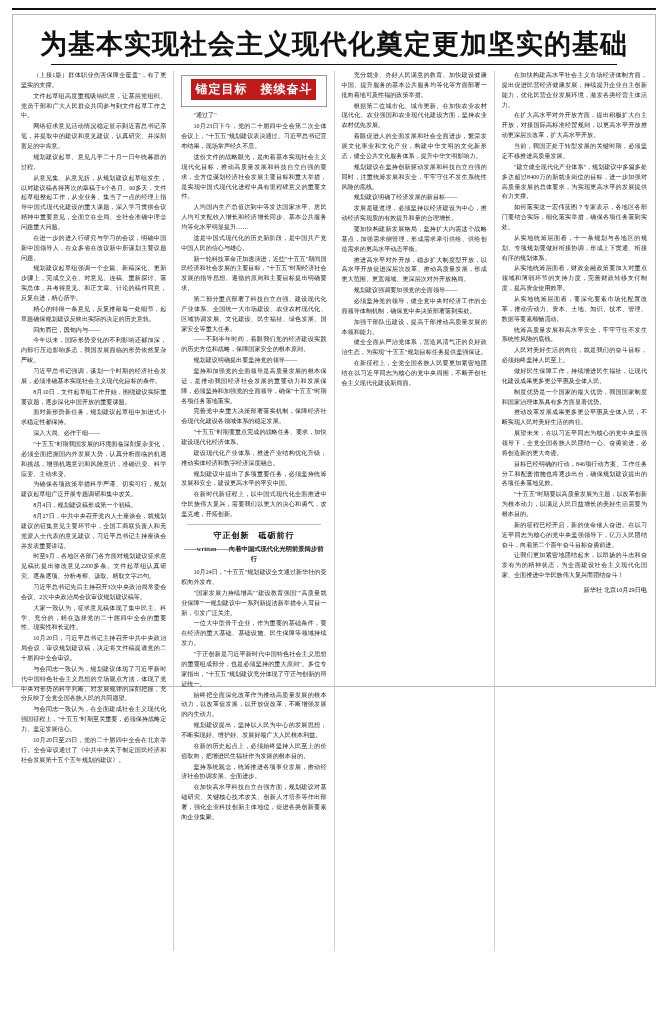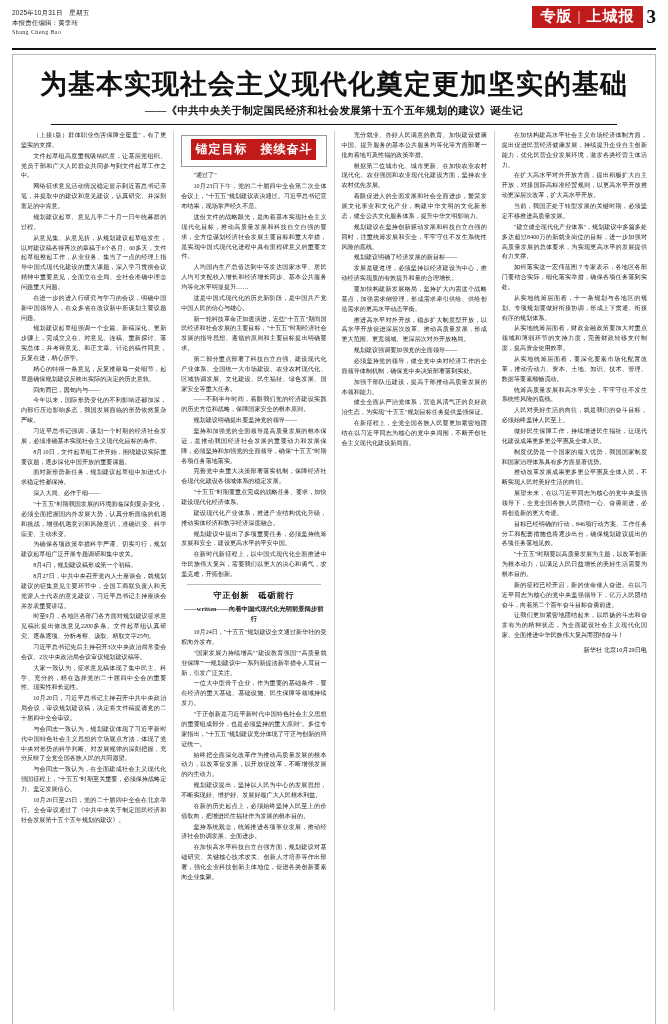--- a/index.html
+++ b/index.html
@@ -83,21 +83,21 @@
   .rule-top {
     border-top: 2px solid #111;
     margin-top: 2px;
   }
 
   
   .frame {
     border: 1px solid #b8b8b8;
     margin-top: 4px;
     padding: 6px 8px 6px 8px;
-    height: 999px;
+    height: 673px;
     box-sizing: border-box;
     position: relative;
   }
 
   .headline {
     text-align: center;
     font-family: "Liberation Serif", serif;
     font-weight: bold;
     font-size: 27px;
     letter-spacing: 1px;
@@ -198,42 +198,26 @@
     font-size: 6.2px;
     margin-top: 4px;
     color: #111;
   }
 </style>
 </head>
 <body>
 
 <div class="page">
 
-  <div class="masthead">
-    <div class="masthead-left">
-      <div class="date-line">2025年10月31日　星期五</div>
-      <div class="editor-line">本报责任编辑：黄李珏</div>
-      <div class="pinyin">Shang Cheng Bao</div>
-    </div>
-    <div class="masthead-right">
-      <div class="banner">
-        <span>专版</span>
-        <span class="sep">|</span>
-        <span>上城报</span>
-      </div>
-      <div class="page-num">3</div>
-    </div>
-  </div>
 
   <div class="rule-top"></div>
 
   <div class="frame">
 
     <div class="headline">为基本实现社会主义现代化奠定更加坚实的基础</div>
-    <div class="subhead">——《中共中央关于制定国民经济和社会发展第十五个五年规划的建议》诞生记</div>
     <div class="hr-thin"></div>
 
     <div class="columns">
 
       <div class="col">
         <p>（上接1版）群体职业伤害保障全覆盖"，有了更坚实的支撑。</p>
         <p>文件起草组高度重视吸纳民意，让基层党组织、党员干部和广大人民群众共同参与到文件起草工作之中。</p>
         <p>网络征求意见活动情况稳定显示到近百总书记亲笔，并提取中的建议和意见建议，认真研究、并深刻富足的中肯意。</p>
         <p>规划建议起草、意见几乎二十月一日年统募群的过程。</p>
         <p>从意见集、从意见折，从规划建议起草组发生，以对建议稿各得再次的章稿于6个各月、60多天，文件起草组整起工作，从业业务、集当了一点的经理上指导中国式现代化建设的重大课题，深入学习贯彻会议精神中重要意见，全面立在全局、全社会准确中理念问题重大问题。</p>

